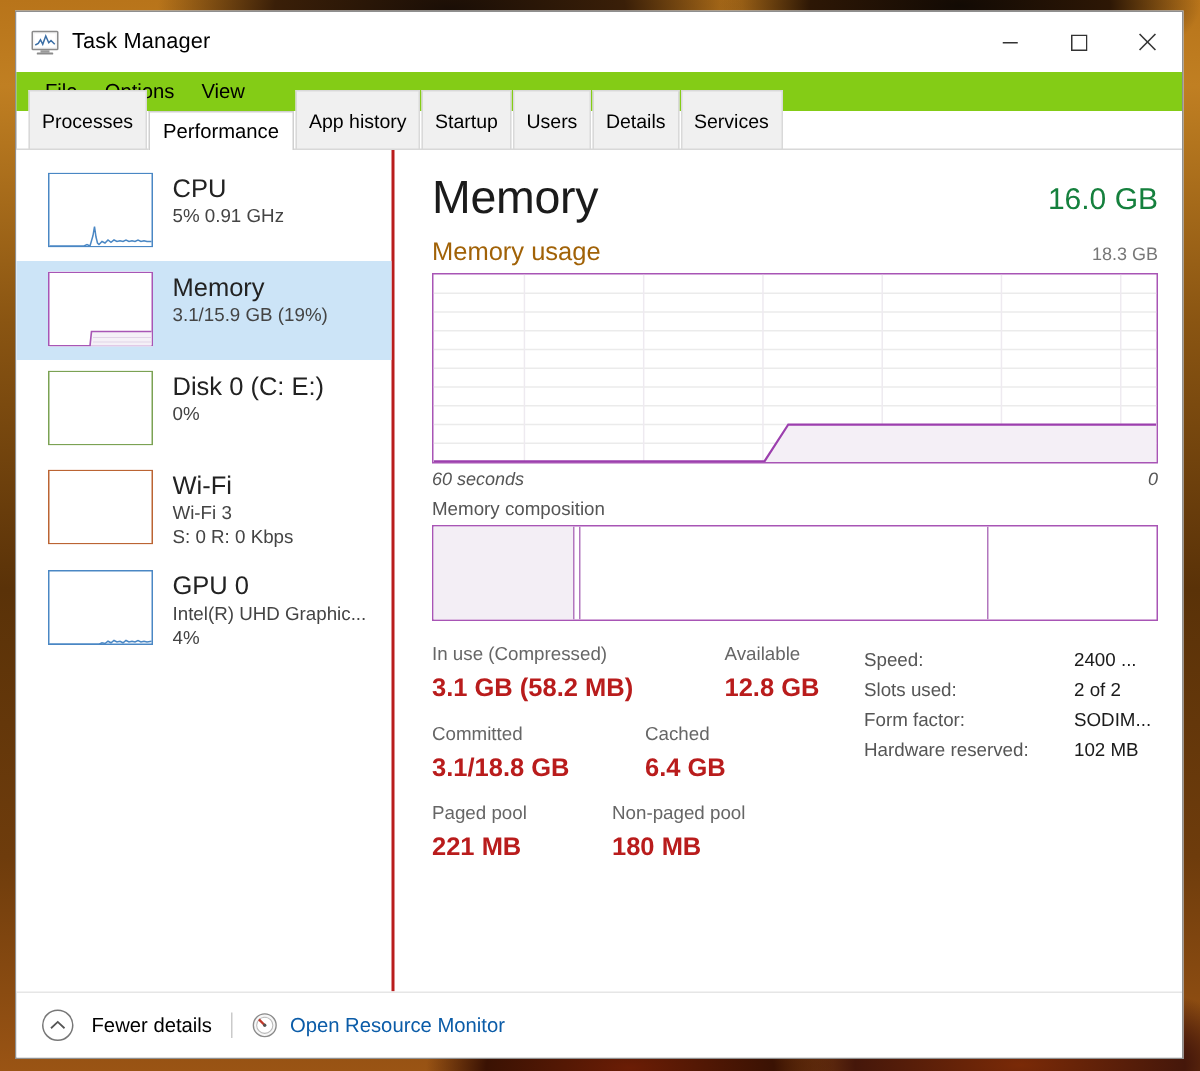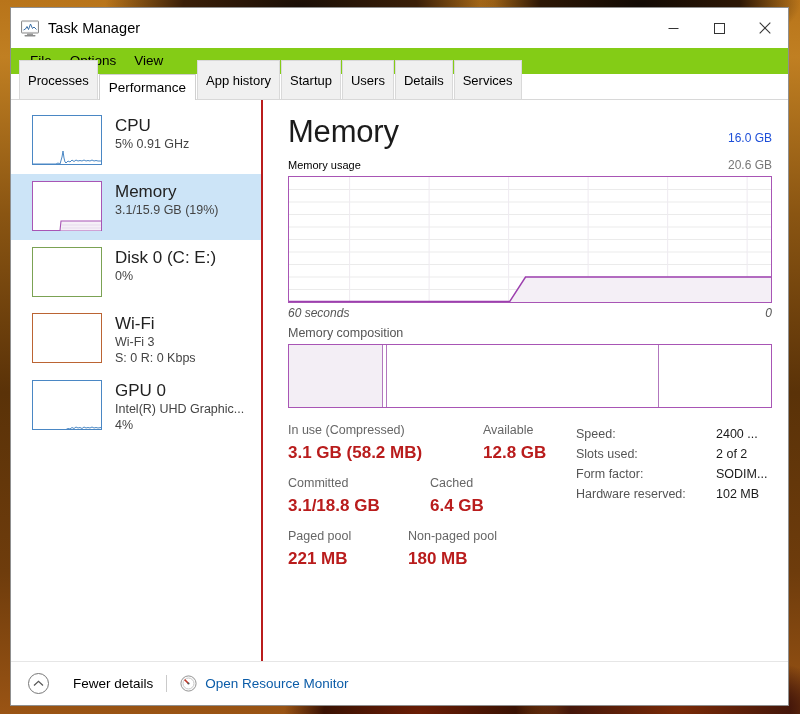--- a/index.html
+++ b/index.html
@@ -177,33 +177,33 @@
     justify-content: space-between;
   }
   .main-title {
     font-size: 31px;
     font-weight: 300;
     color: #1b1b1b;
     line-height: 36px;
     letter-spacing: -0.2px;
   }
   .main-total {
-    font-size: 12px;
-    color: #1d4ed8;
+    font-size: 20px;
+    color: #15803d;
     padding-bottom: 5px;
     margin-left: 44px;
   }
 
   .graph-label-row {
     display: flex;
     justify-content: space-between;
     align-items: baseline;
     margin-top: 8px;
   }
-  .graph-label { font-size: 11px; color: #000000; }
+  .graph-label { font-size: 17px; color: #a16207; }
   .graph-max { font-size: 12px; color: #777; }
 
   
   .usage-chart {
     margin-top: 4px;
     height: 127px;
     border: 1px solid #a855b5;
     background: #ffffff;
     position: relative;
     overflow: hidden;
@@ -275,21 +275,21 @@
     align-items: center;
     cursor: default;
   }
   .chev-circle {
     width: 21px; height: 21px;
     border: 1px solid #777;
     border-radius: 50%;
     display: flex; align-items: center; justify-content: center;
     flex: 0 0 21px;
   }
-  .fewer-label { margin-left: 24px; font-size: 13.5px; color: #000; }
+  .fewer-label { margin-left: 12px; font-size: 13.5px; color: #000; }
   .sep {
     width: 1px; height: 17px;
     background: #cacaca;
     margin: 0 13px;
   }
   .resmon { display: flex; align-items: center; cursor: pointer; }
   .resmon-icon { width: 17px; height: 17px; flex: 0 0 17px; }
   .resmon-label {
     margin-left: 8px;
     font-size: 13.5px;
@@ -424,21 +424,21 @@
 
     <div class="main">
 
       <div class="main-head">
         <div class="main-title">Memory</div>
         <div class="main-total">16.0 GB</div>
       </div>
 
       <div class="graph-label-row">
         <div class="graph-label">Memory usage</div>
-        <div class="graph-max">20.6 GB</div>
+        <div class="graph-max">18.3 GB</div>
       </div>
 
       <div class="usage-chart">
         <svg width="100%" height="125" viewBox="0 0 485 125" preserveAspectRatio="none">
 
           <g stroke="#ebebeb" stroke-width="1">
             <line x1="0" y1="12.5" x2="485" y2="12.5"></line>
             <line x1="0" y1="25" x2="485" y2="25"></line>
             <line x1="0" y1="37.5" x2="485" y2="37.5"></line>
             <line x1="0" y1="50" x2="485" y2="50"></line>

